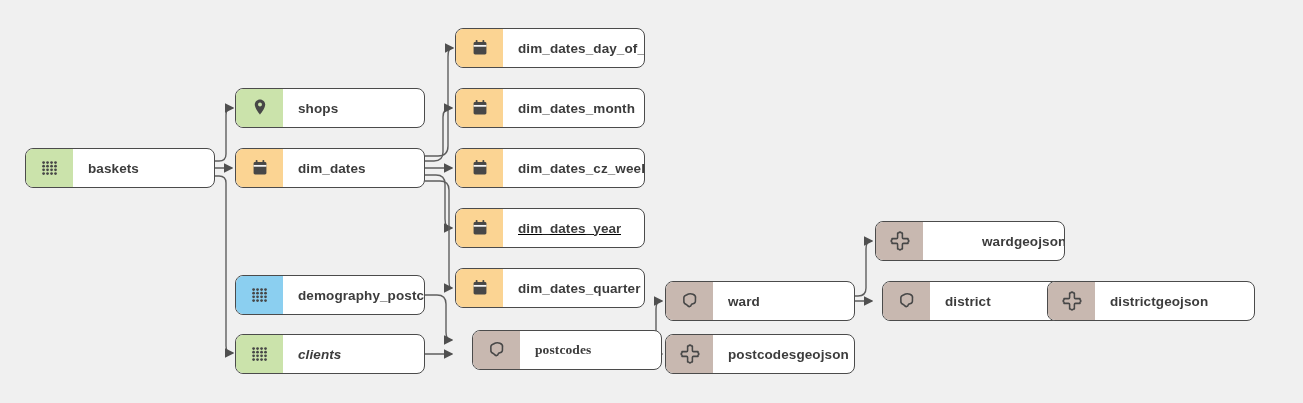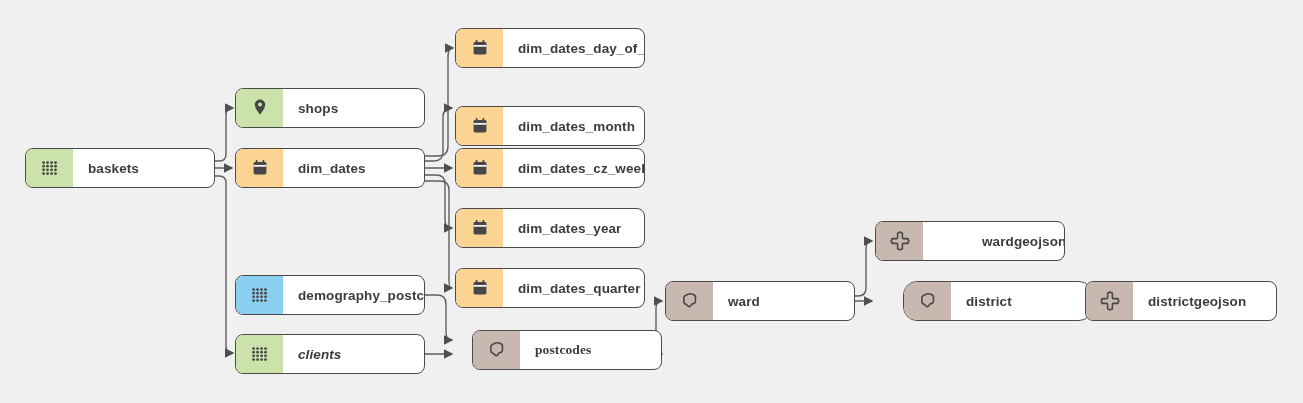--- a/index.html
+++ b/index.html
@@ -172,21 +172,21 @@
       <svg class="icon" width="22" height="22" viewBox="0 0 24 24">
         <rect x="7.3" y="3.4" width="2" height="3.4" rx="0.8" fill="#474747"></rect>
         <rect x="14.7" y="3.4" width="2" height="3.4" rx="0.8" fill="#474747"></rect>
         <rect x="5" y="5.5" width="14" height="13.5" rx="1.6" fill="#474747"></rect>
         <rect x="5" y="8.7" width="14" height="1.9" fill="#ffffff" opacity="0.95"></rect>
       </svg>
     </span>
     <span class="label">dim_dates_day_of_we</span>
   </div>
 
-  <div class="node orange" style="left:455px;top:88px;margin-top:18px;">
+  <div class="node orange" style="left:455px;top:88px;">
     <span class="badge">
       <svg class="icon" width="22" height="22" viewBox="0 0 24 24">
         <rect x="7.3" y="3.4" width="2" height="3.4" rx="0.8" fill="#474747"></rect>
         <rect x="14.7" y="3.4" width="2" height="3.4" rx="0.8" fill="#474747"></rect>
         <rect x="5" y="5.5" width="14" height="13.5" rx="1.6" fill="#474747"></rect>
         <rect x="5" y="8.7" width="14" height="1.9" fill="#ffffff" opacity="0.95"></rect>
       </svg>
     </span>
     <span class="label">dim_dates_month</span>
   </div>
@@ -196,21 +196,21 @@
       <svg class="icon" width="22" height="22" viewBox="0 0 24 24">
         <rect x="7.3" y="3.4" width="2" height="3.4" rx="0.8" fill="#474747"></rect>
         <rect x="14.7" y="3.4" width="2" height="3.4" rx="0.8" fill="#474747"></rect>
         <rect x="5" y="5.5" width="14" height="13.5" rx="1.6" fill="#474747"></rect>
         <rect x="5" y="8.7" width="14" height="1.9" fill="#ffffff" opacity="0.95"></rect>
       </svg>
     </span>
     <span class="label">dim_dates_cz_week</span>
   </div>
 
-  <div class="node orange" style="left:455px;top:208px;">
+  <div class="node orange" style="left:455px;top:208px;text-decoration:underline;">
     <span class="badge">
       <svg class="icon" width="22" height="22" viewBox="0 0 24 24">
         <rect x="7.3" y="3.4" width="2" height="3.4" rx="0.8" fill="#474747"></rect>
         <rect x="14.7" y="3.4" width="2" height="3.4" rx="0.8" fill="#474747"></rect>
         <rect x="5" y="5.5" width="14" height="13.5" rx="1.6" fill="#474747"></rect>
         <rect x="5" y="8.7" width="14" height="1.9" fill="#ffffff" opacity="0.95"></rect>
       </svg>
     </span>
     <span class="label">dim_dates_year</span>
   </div>
@@ -238,40 +238,48 @@
 
   <div class="node taupe" style="left:665px;top:281px;">
     <span class="badge">
       <svg class="icon" width="22" height="22" viewBox="0 0 24 24">
         <path fill="none" stroke="#474747" stroke-width="1.7" stroke-linejoin="round" d="M8.6 5.2 C10.2 4.2 13.2 3.8 15.2 4.6 C17.2 5.4 18.4 7 18 9 C17.7 10.6 18.4 12.2 17.5 13.6 C16.6 15 14.9 14.7 13.9 15.4 C13.1 16 13.4 17.9 11.7 18.1 C10 18.3 9.4 16.6 7.9 15.9 C6.4 15.2 5.1 14.1 5.3 12.3 C5.5 10.8 4.9 8.7 5.6 7.2 C6.3 5.7 7.4 5.9 8.6 5.2 Z"></path>
       </svg>
     </span>
     <span class="label">ward</span>
   </div>
 
+  <div class="node taupe" style="left:665px;top:334px;">
+    <span class="badge">
+      <svg class="icon" width="22" height="22" viewBox="0 0 24 24">
+        <path fill="none" stroke="#474747" stroke-width="1.7" stroke-linejoin="round" d="M9.4 3.3 H10.6 A1.5 1.5 0 0 1 13.4 3.3 H14.6 V8.2 Q14.6 9.4 15.8 9.4 H20.7 V10.6 A1.5 1.5 0 0 1 20.7 13.4 V14.6 H15.8 Q14.6 14.6 14.6 15.8 V20.7 H13.4 A1.5 1.5 0 0 1 10.6 20.7 H9.4 V15.8 Q9.4 14.6 8.2 14.6 H3.3 V13.4 A1.5 1.5 0 0 1 3.3 10.6 V9.4 H8.2 Q9.4 9.4 9.4 8.2 Z"></path>
+      </svg>
+    </span>
+    <span class="label">postcodesgeojson</span>
+  </div>
 
   <div class="node taupe" style="left:875px;top:221px;gap:44px;">
     <span class="badge">
       <svg class="icon" width="22" height="22" viewBox="0 0 24 24">
         <path fill="none" stroke="#474747" stroke-width="1.7" stroke-linejoin="round" d="M9.4 3.3 H10.6 A1.5 1.5 0 0 1 13.4 3.3 H14.6 V8.2 Q14.6 9.4 15.8 9.4 H20.7 V10.6 A1.5 1.5 0 0 1 20.7 13.4 V14.6 H15.8 Q14.6 14.6 14.6 15.8 V20.7 H13.4 A1.5 1.5 0 0 1 10.6 20.7 H9.4 V15.8 Q9.4 14.6 8.2 14.6 H3.3 V13.4 A1.5 1.5 0 0 1 3.3 10.6 V9.4 H8.2 Q9.4 9.4 9.4 8.2 Z"></path>
       </svg>
     </span>
     <span class="label">wardgeojson</span>
   </div>
 
-  <div class="node taupe" style="left:903px;top:281px;border-radius:14px;">
+  <div class="node taupe" style="left:882px;top:281px;">
     <span class="badge">
       <svg class="icon" width="22" height="22" viewBox="0 0 24 24">
         <path fill="none" stroke="#474747" stroke-width="1.7" stroke-linejoin="round" d="M8.6 5.2 C10.2 4.2 13.2 3.8 15.2 4.6 C17.2 5.4 18.4 7 18 9 C17.7 10.6 18.4 12.2 17.5 13.6 C16.6 15 14.9 14.7 13.9 15.4 C13.1 16 13.4 17.9 11.7 18.1 C10 18.3 9.4 16.6 7.9 15.9 C6.4 15.2 5.1 14.1 5.3 12.3 C5.5 10.8 4.9 8.7 5.6 7.2 C6.3 5.7 7.4 5.9 8.6 5.2 Z"></path>
       </svg>
     </span>
     <span class="label">district</span>
   </div>
 
-  <div class="node taupe" style="left:1085px;top:281px;width:192px;">
+  <div class="node taupe" style="left:1047px;top:281px;width:208px;">
     <span class="badge">
       <svg class="icon" width="22" height="22" viewBox="0 0 24 24">
         <path fill="none" stroke="#474747" stroke-width="1.7" stroke-linejoin="round" d="M9.4 3.3 H10.6 A1.5 1.5 0 0 1 13.4 3.3 H14.6 V8.2 Q14.6 9.4 15.8 9.4 H20.7 V10.6 A1.5 1.5 0 0 1 20.7 13.4 V14.6 H15.8 Q14.6 14.6 14.6 15.8 V20.7 H13.4 A1.5 1.5 0 0 1 10.6 20.7 H9.4 V15.8 Q9.4 14.6 8.2 14.6 H3.3 V13.4 A1.5 1.5 0 0 1 3.3 10.6 V9.4 H8.2 Q9.4 9.4 9.4 8.2 Z"></path>
       </svg>
     </span>
     <span class="label">districtgeojson</span>
   </div>
 
 </div>
 

